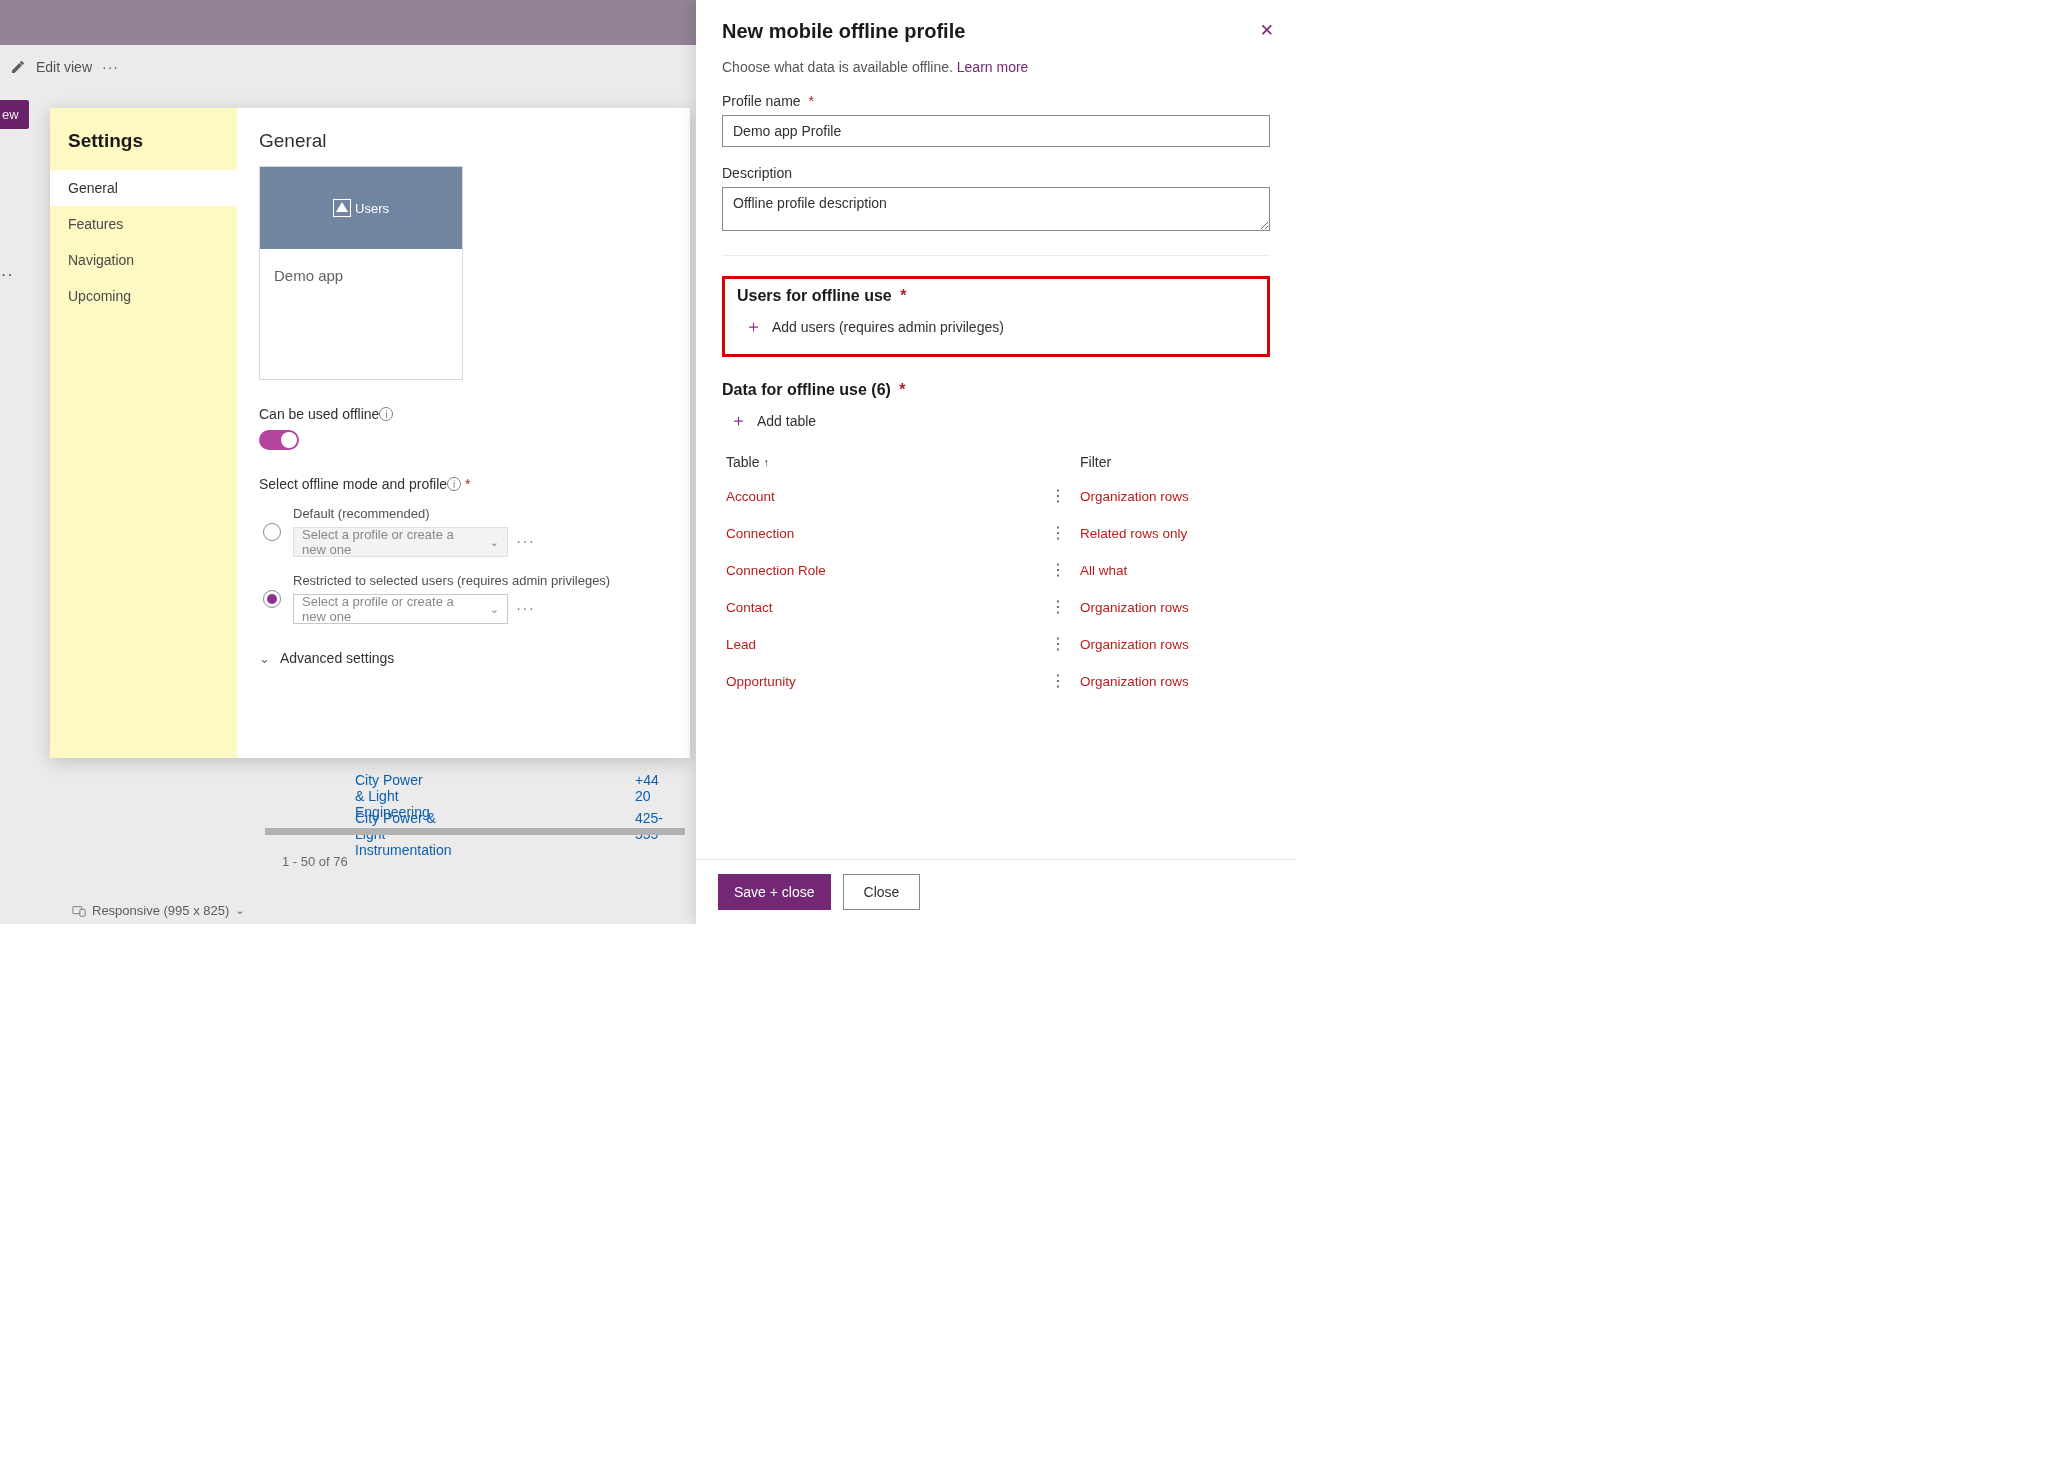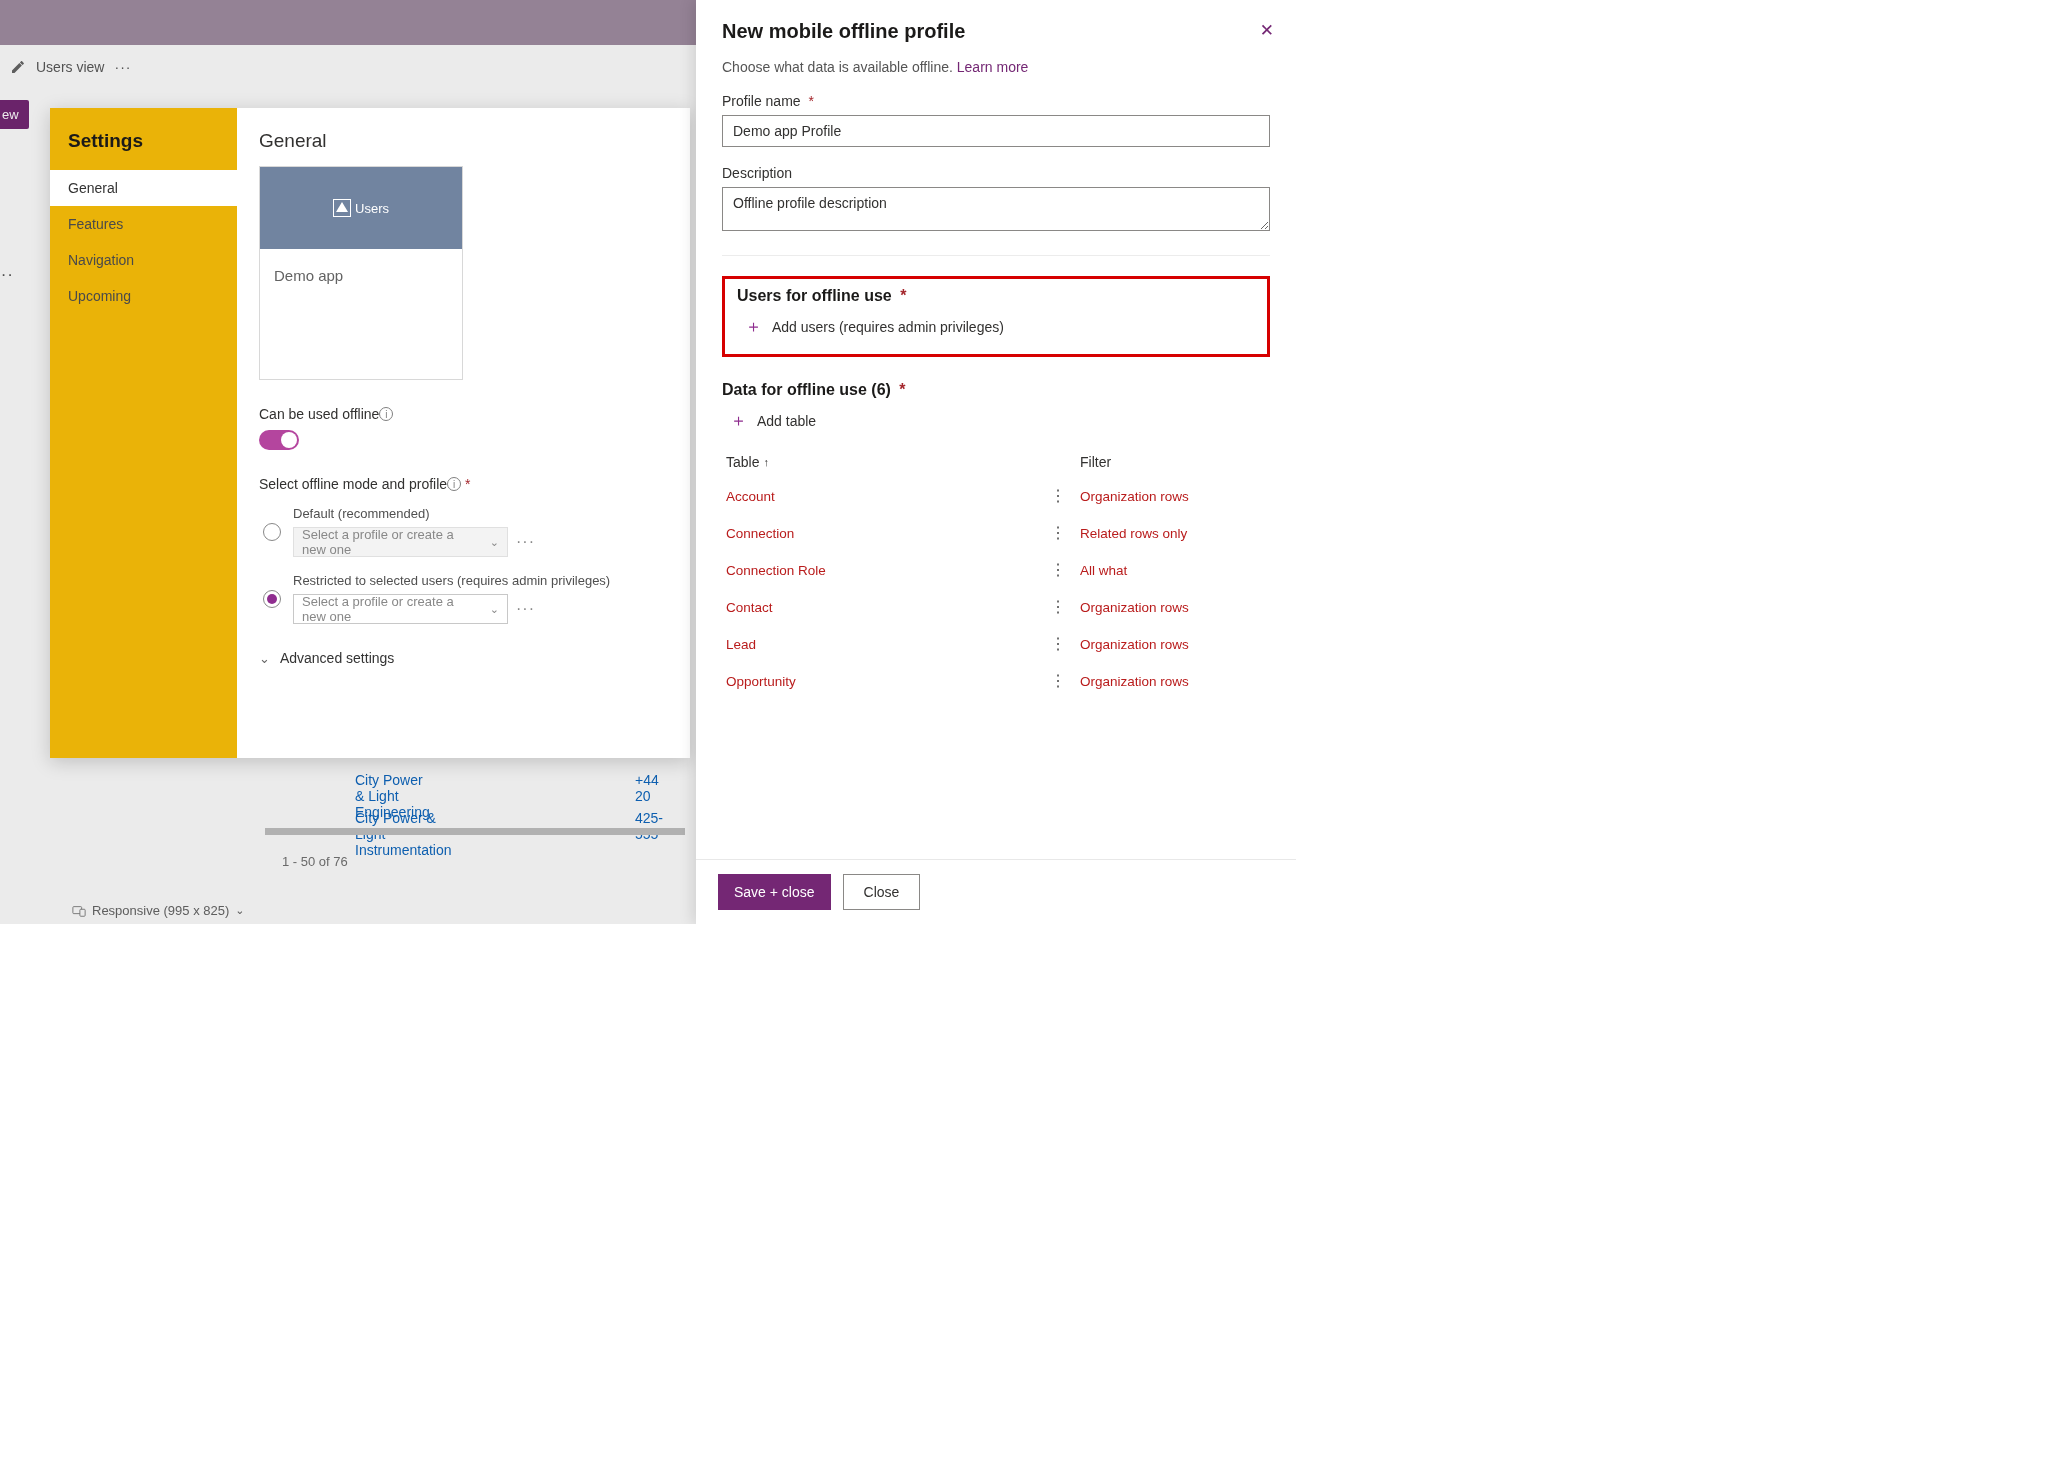--- a/index.html
+++ b/index.html
@@ -26,21 +26,21 @@
 .grid-link { color:#1068bf; }
 .grid-phone { color:#1068bf; }
 .grid-footer { position:absolute; left:282px; top:854px; font-size:13px; color:#737373; }
 .grid-bar { position:absolute; left:265px; top:828px; width:420px; height:7px; background:#c1c1c1; }
 
 
 .resp-footer { position:absolute; bottom:6px; left:72px; font-size:13px; color:#666; display:flex; align-items:center; gap:6px; }
 
 
 .settings-modal { position:absolute; top:108px; left:50px; width:640px; height:650px; background:#fff; box-shadow:0 4px 18px rgba(0,0,0,0.18); display:flex; }
-.settings-sidebar { width:187px; background:#eab308; padding-top:22px; }
+.settings-sidebar { width:187px; background:#fef9c3; padding-top:22px; }
 .settings-sidebar h2 { font-size:19px; font-weight:600; padding:0 18px 18px; color:#1b1a19; }
 .settings-nav-item { padding:10px 18px; font-size:14px; color:#4a4a4a; cursor:pointer; }
 .settings-nav-item.active { background:#fff; color:#333; }
 .settings-main { flex:1; padding:22px 22px; overflow:auto; position:relative; }
 .settings-main h3 { font-size:19px; font-weight:400; margin-bottom:14px; color:#323130; }
 .app-tile { width:204px; height:214px; border:1px solid #d8d8d8; }
 .app-tile-top { height:82px; background:#7184a0; display:flex; align-items:center; justify-content:center; color:#fff; font-size:13px; }
 .broken-img { width:18px; height:18px; border:1px solid #fff; display:inline-block; position:relative; margin-right:4px;}
 .broken-img::before { content:""; position:absolute; left:2px; top:2px; width:0; height:0; border-left:6px solid transparent; border-right:6px solid transparent; border-bottom:10px solid #fff;}
 .app-tile-body { padding:18px 14px; color:#636363; font-size:15px; }
@@ -99,21 +99,21 @@
 </style>
 </head>
 <body>
 
 <div class="top-purple"></div>
 
 <div class="editview-bar">
   <svg class="pencil" viewBox="0 0 16 16">
       <path d="M2 11.5V14h2.5l7.4-7.4-2.5-2.5L2 11.5zM13.7 4.9c.3-.3.3-.7 0-1l-1.6-1.6c-.3-.3-.7-.3-1 0l-1.2 1.2 2.5 2.5 1.3-1.1z" fill="#666"></path>
     </svg>
-  <span>Users view</span>
+  <span>Edit view</span>
   <span style="letter-spacing:1px;">···</span>
 </div>
 
 <div class="ew-frag">ew</div>
 <div class="dots-left">···</div>
 
 <div class="dyn-bar">
   <div class="waffle">
       <span></span>
       <span></span>

